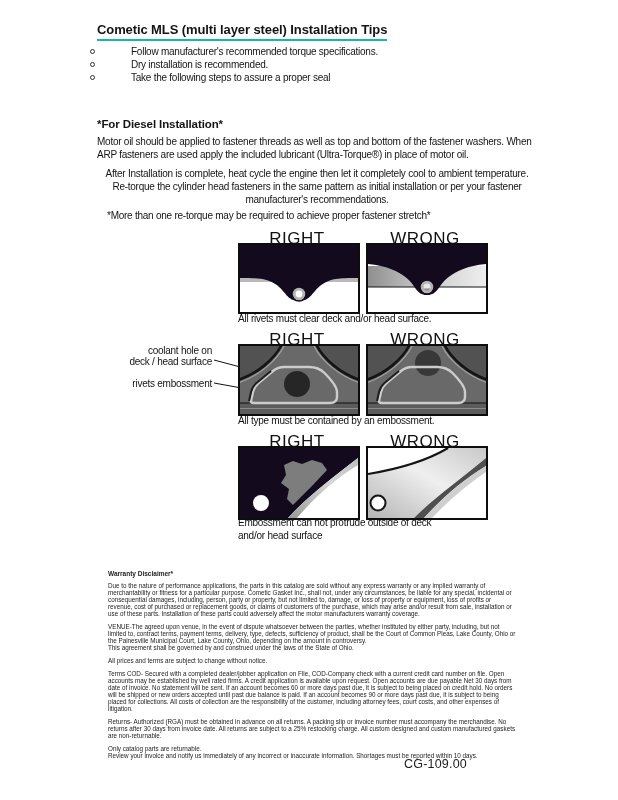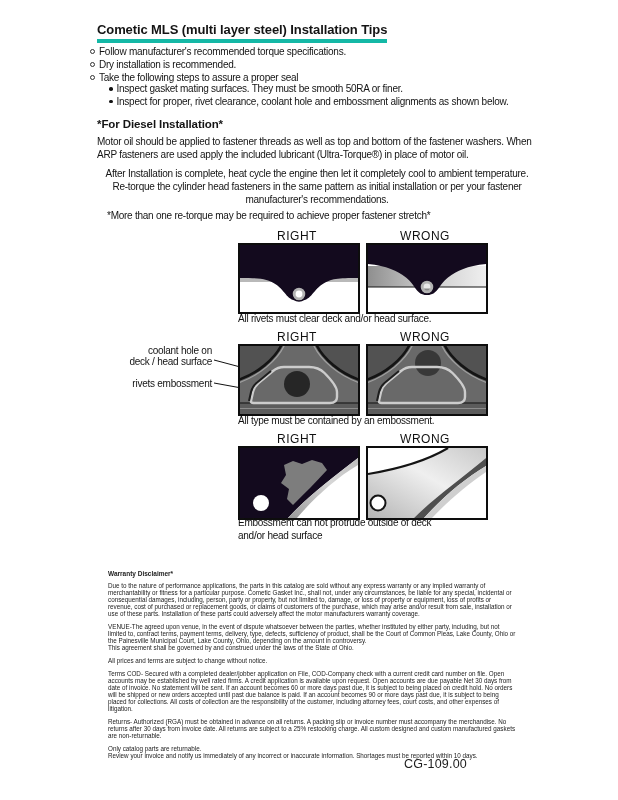--- a/index.html
+++ b/index.html
@@ -8,38 +8,38 @@
     width:618px;height:800px;
     background:#ffffff;
     font-family:"Liberation Sans", sans-serif;
     color:#141414;
     overflow:hidden;
   }
   
   .doc-title{
     position:absolute;left:97px;top:22px;
     font-size:13px;font-weight:bold;
-    border-bottom:4px solid #14b8a6;
+    border-bottom:2px solid #14b8a6;
     padding-bottom:2px;letter-spacing:-0.1px;
   }
   .bullets{position:absolute;left:90px;top:45px;width:450px;}
-  .bullet-row{display:flex;align-items:flex-start;line-height:13px;font-size:10px;letter-spacing:-0.25px;}
+  .bullet-row{display:flex;align-items:flex-start;line-height:13px;font-size:10px;letter-spacing:-0.25px;gap:32px;}
   .ring{flex:0 0 auto;width:3px;height:3px;border:1px solid #333;border-radius:50%;margin:4px 4px 0 0;}
   .subbullets{position:absolute;left:109px;top:83px;width:440px;}
   .sub-row{display:flex;align-items:flex-start;line-height:12.5px;font-size:10px;letter-spacing:-0.25px;}
   .dot{flex:0 0 auto;width:3.5px;height:3.5px;background:#111;border-radius:50%;margin:4px 4px 0 0;}
   .diesel-h{position:absolute;left:97px;top:118px;font-size:11.5px;font-weight:bold;letter-spacing:-0.1px;}
   .para{position:absolute;left:97px;width:440px;font-size:10px;line-height:13px;letter-spacing:-0.25px;}
   .p1{top:135px;}
   .p2{top:167px;text-align:center;}
   .p3{top:209px;margin-left:10px;}
   
   .dg-label{
     position:absolute;width:118px;text-align:center;
-    font-size:12px;letter-spacing:0.5px;color:#111;
+    font-size:17px;letter-spacing:0.5px;color:#111;
   }
   .panel{
     position:absolute;width:118px;
     border:2px solid #0d0d0d;box-sizing:content-box;
     background:#fff;line-height:0;
   }
   .panel svg{display:block;}
   .dg-caption{
     position:absolute;font-size:10px;line-height:12.5px;letter-spacing:-0.25px;color:#111;
   }
@@ -70,30 +70,20 @@
       <span class="ring"></span>
       <span>Follow manufacturer's recommended torque specifications.</span>
     </div>
     <div class="bullet-row">
       <span class="ring"></span>
       <span>Dry installation is recommended.</span>
     </div>
     <div class="bullet-row">
       <span class="ring"></span>
       <span>Take the following steps to assure a proper seal</span>
-    </div>
-  </div>
-  <div class="subbullets">
-    <div class="sub-row">
-      <span class="dot"></span>
-      <span>Inspect gasket mating surfaces.  They must be smooth 50RA or finer.</span>
-    </div>
-    <div class="sub-row">
-      <span class="dot"></span>
-      <span>Inspect for proper, rivet clearance, coolant hole and embossment alignments as shown below.</span>
     </div>
   </div>
 
   <div class="diesel-h">*For Diesel Installation*</div>
   <div class="para p1">Motor oil should be applied to fastener threads as well as top and bottom of the fastener washers. When ARP fasteners are used apply the included lubricant (Ultra-Torque®) in place of motor oil.</div>
   <div class="para p2">After Installation is complete, heat cycle the engine then let it completely cool to ambient temperature. Re-torque the cylinder head fasteners in the same pattern as initial installation or per your fastener manufacturer's recommendations.</div>
   <div class="para p3">*More than one re-torque may be required to achieve proper fastener stretch*</div>
 
   <div class="dg-label" style="left:238px;top:229px;">RIGHT</div>
   <div class="dg-label" style="left:366px;top:229px;">WRONG</div>

